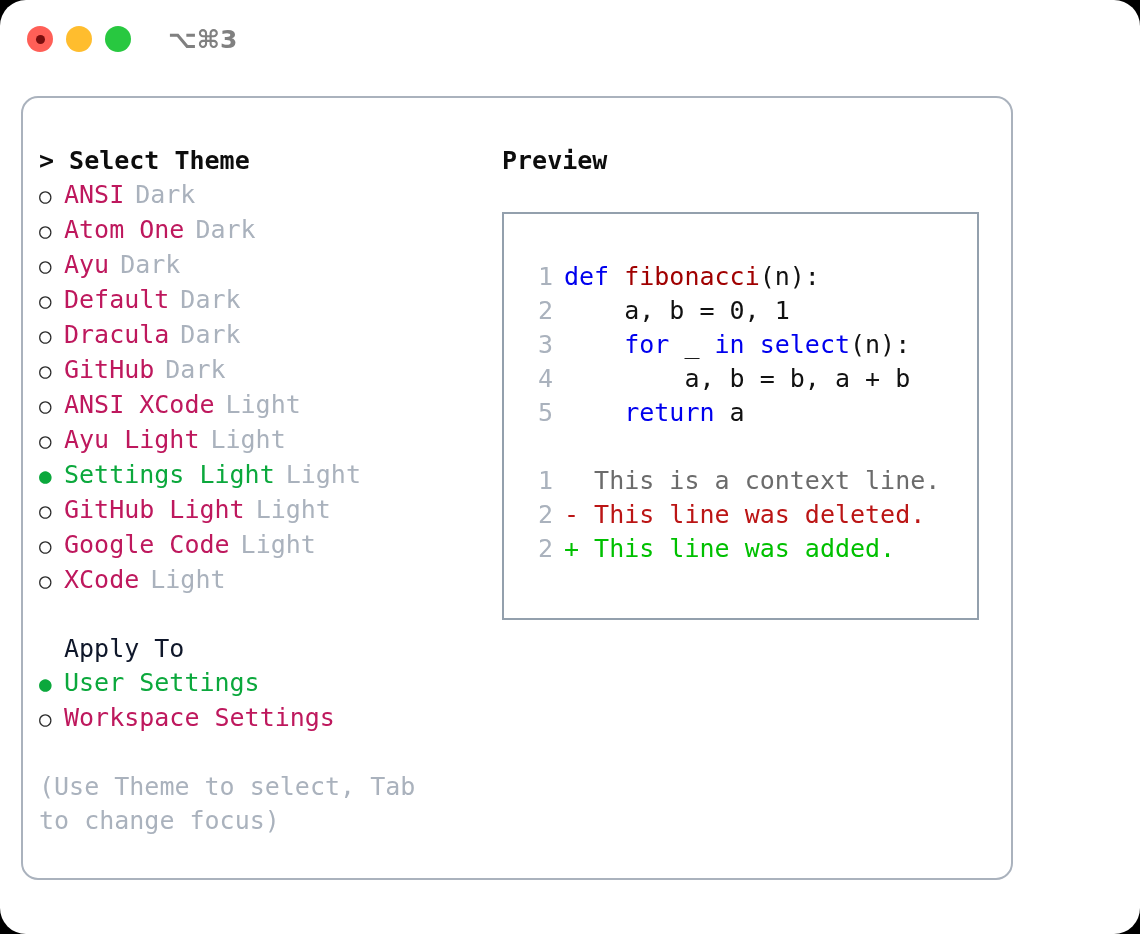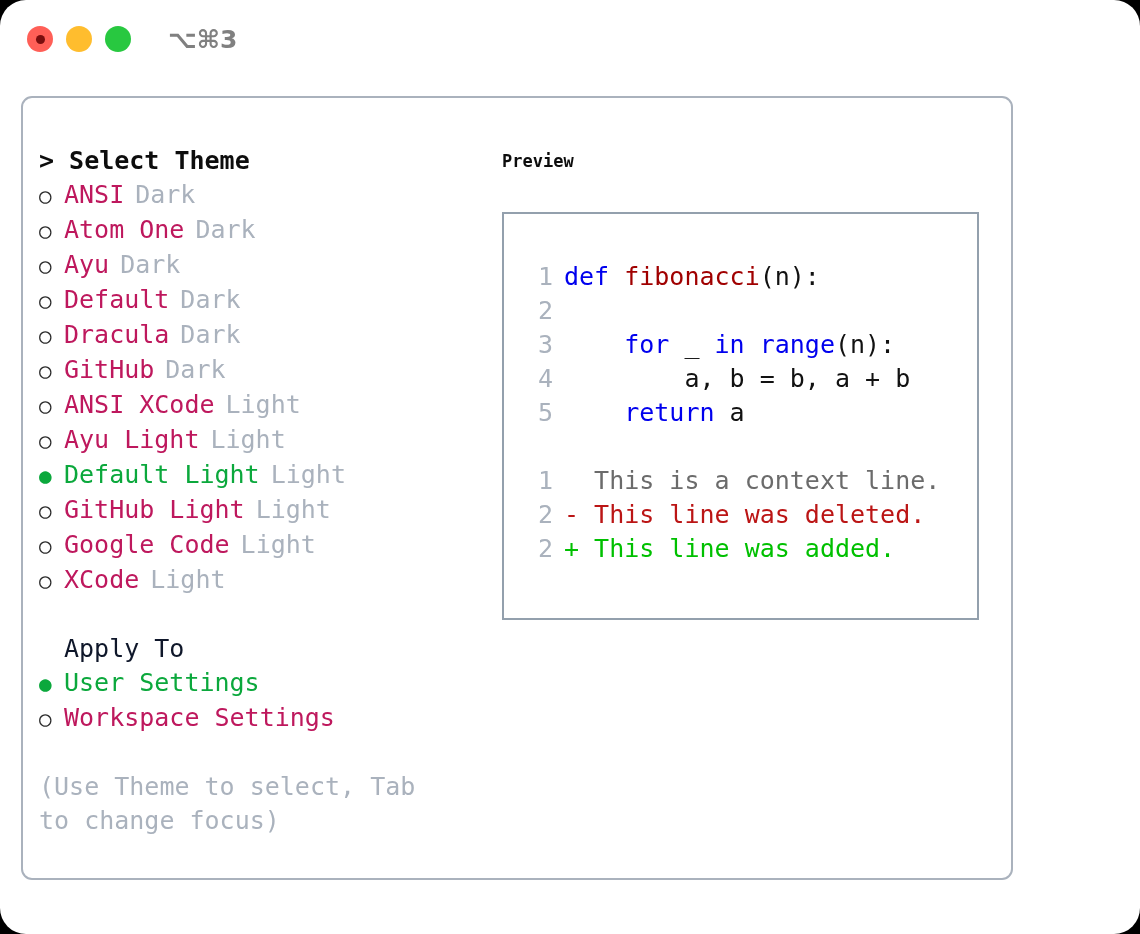--- a/index.html
+++ b/index.html
@@ -70,21 +70,21 @@
   }
 
   
   .panel {
     position: absolute;
     left: 21px;
     top: 96px;
     width: 992px;
     height: 784px;
     border: 2px solid #aab2bd;
-    border-radius: 11px;
+    border-radius: 17px;
     box-sizing: border-box;
     background: #ffffff;
   }
 
   
   .left-col {
     position: absolute;
     left: 16px;
     top: 46px;
     width: 440px;
@@ -140,21 +140,21 @@
   }
 
   
   .right-col {
     position: absolute;
     left: 479px;
     top: 46px;
     width: 490px;
   }
   .preview-title {
-    font-size: 17px;
+    font-size: 25px;
     font-weight: 700;
     color: #0d0d0d;
     line-height: 34px;
     white-space: pre;
   }
   .preview-box {
     margin-top: 34px;
     width: 477px;
     height: 408px;
     border: 2px solid #93a0ad;
@@ -217,21 +217,21 @@
 
       <div class="opt-list" id="theme-list">
           <div class="opt"><span class="marker">○</span><span class="label">ANSI</span><span class="tag">Dark</span></div>
           <div class="opt"><span class="marker">○</span><span class="label">Atom One</span><span class="tag">Dark</span></div>
           <div class="opt"><span class="marker">○</span><span class="label">Ayu</span><span class="tag">Dark</span></div>
           <div class="opt"><span class="marker">○</span><span class="label">Default</span><span class="tag">Dark</span></div>
           <div class="opt"><span class="marker">○</span><span class="label">Dracula</span><span class="tag">Dark</span></div>
           <div class="opt"><span class="marker">○</span><span class="label">GitHub</span><span class="tag">Dark</span></div>
           <div class="opt"><span class="marker">○</span><span class="label">ANSI XCode</span><span class="tag">Light</span></div>
           <div class="opt"><span class="marker">○</span><span class="label">Ayu Light</span><span class="tag">Light</span></div>
-          <div class="opt selected"><span class="marker">●</span><span class="label">Default Light</span><span class="tag">Light</span></div>
+          <div class="opt selected"><span class="marker">●</span><span class="label">Settings Light</span><span class="tag">Light</span></div>
           <div class="opt"><span class="marker">○</span><span class="label">GitHub Light</span><span class="tag">Light</span></div>
           <div class="opt"><span class="marker">○</span><span class="label">Google Code</span><span class="tag">Light</span></div>
           <div class="opt"><span class="marker">○</span><span class="label">XCode</span><span class="tag">Light</span></div>
         </div>
 
       <div class="spacer-sm"></div>
 
       <div class="subsection-label">Apply To</div>
 
       <div class="opt-list" id="apply-list">
@@ -243,22 +243,22 @@
 
       <div class="hint">(Use Theme to select, Tab to change focus)</div>
     </div>
 
     <div class="right-col">
       <div class="preview-title">Preview</div>
 
       <div class="preview-box">
         <div id="code-block">
             <div class="code-line"><span class="lineno">1</span><span class="code-text"><span class="tok-kw">def</span><span class="tok-pl"> </span><span class="tok-fn">fibonacci</span><span class="tok-pl">(n):</span></span></div>
-            <div class="code-line"><span class="lineno">2</span></div>
-            <div class="code-line"><span class="lineno">3</span><span class="code-text"><span class="tok-pl">    </span><span class="tok-kw">for</span><span class="tok-pl"> _ </span><span class="tok-kw">in</span><span class="tok-pl"> </span><span class="tok-kw">range</span><span class="tok-pl">(n):</span></span></div>
+            <div class="code-line"><span class="lineno">2</span><span class="code-text"><span class="tok-pl">    a, b = 0, 1</span></span></div>
+            <div class="code-line"><span class="lineno">3</span><span class="code-text"><span class="tok-pl">    </span><span class="tok-kw">for</span><span class="tok-pl"> _ </span><span class="tok-kw">in</span><span class="tok-pl"> </span><span class="tok-kw">select</span><span class="tok-pl">(n):</span></span></div>
             <div class="code-line"><span class="lineno">4</span><span class="code-text"><span class="tok-pl">        a, b = b, a + b</span></span></div>
             <div class="code-line"><span class="lineno">5</span><span class="code-text"><span class="tok-pl">    </span><span class="tok-kw">return</span><span class="tok-pl"> a</span></span></div>
           </div>
         <div class="blank-line"></div>
         <div id="diff-block">
             <div class="diff-line"><span class="lineno">1</span><span class="diff-sign diff-ctx"> </span><span class="diff-ctx"> This is a context line.</span></div>
             <div class="diff-line"><span class="lineno">2</span><span class="diff-sign diff-del">-</span><span class="diff-del"> This line was deleted.</span></div>
             <div class="diff-line"><span class="lineno">2</span><span class="diff-sign diff-add">+</span><span class="diff-add"> This line was added.</span></div>
           </div>
       </div>

